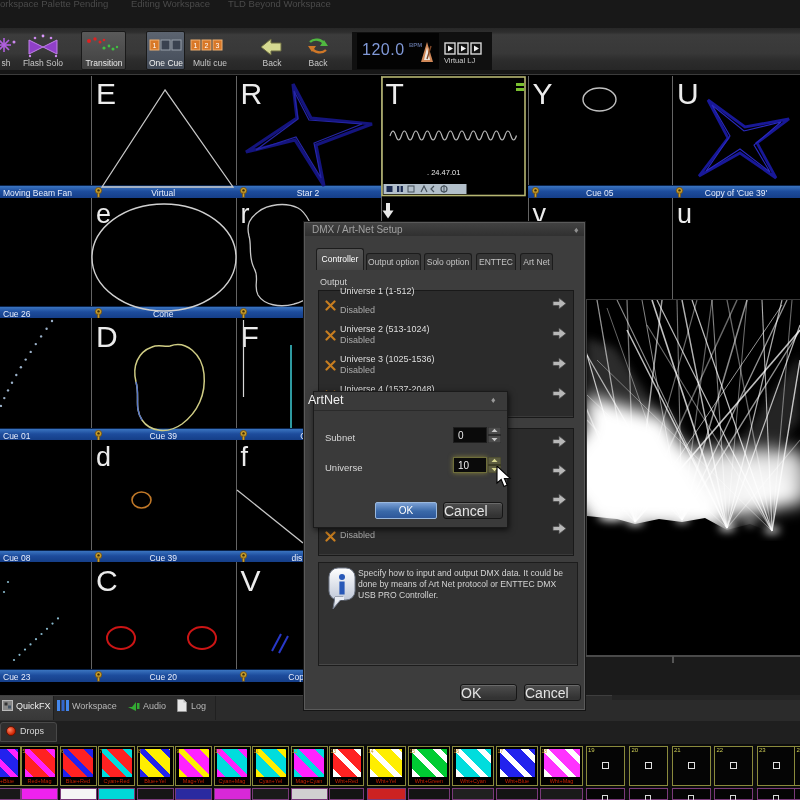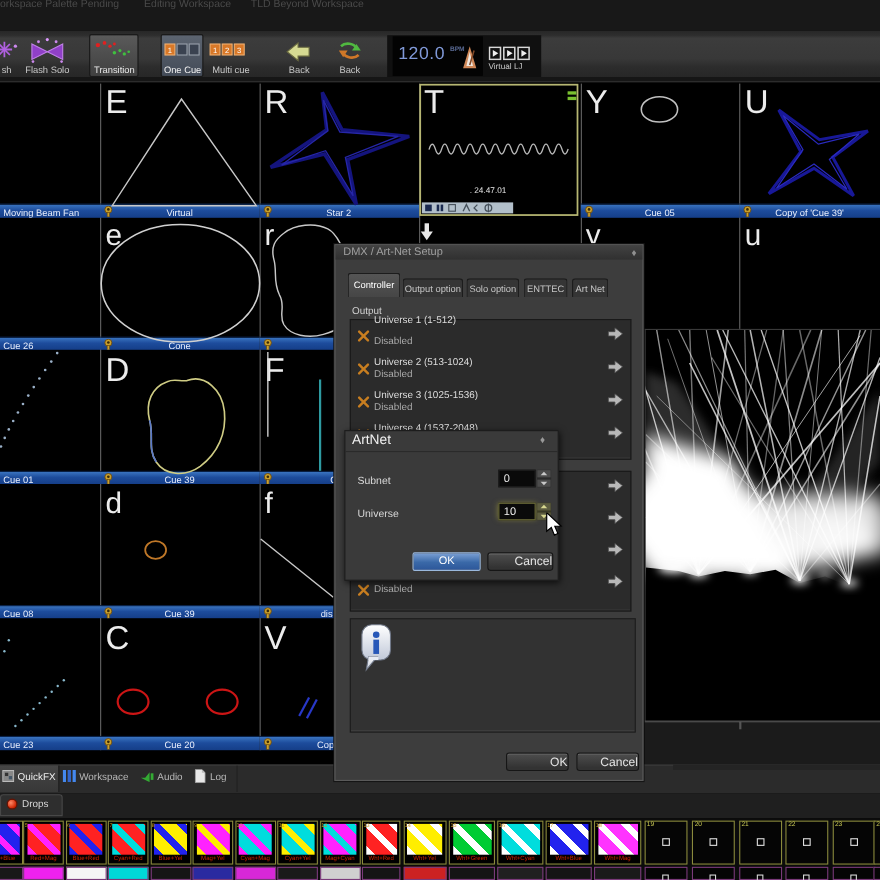--- a/index.html
+++ b/index.html
@@ -9,22 +9,22 @@
 .bar{background:linear-gradient(#3a74c0,#1d4c9c 45%,#153e88);border-top:1px solid #0a2248;
 color:#fff;font-size:8.5px;overflow:hidden;white-space:nowrap}
 .bar .lbl{position:absolute;top:2px;width:100%;text-align:center;color:#e8eefc}
 .bar .lbl.left{text-align:left;left:3px}
 .key{position:absolute;left:3px;top:1px}
 .ltr{color:#ececec;font-size:30px;line-height:1}
 .tbtn{position:absolute;text-align:center;color:#c8c8c8;font-size:8.5px}
 .tab{position:absolute;background:#353535;border:1px solid #1c1c1c;border-bottom:none;
 border-radius:3px 3px 0 0;color:#c4c4c4;font-size:8.5px;text-align:center}
 .dbtn{position:absolute;background:linear-gradient(#4e4e4e,#333 85%);border:1px solid #161616;
-box-shadow:inset 0 1px 0 #6a6a6a;border-radius:3px;color:#e4e4e4;font-size:11px;
-text-align:right;line-height:16px}
+box-shadow:inset 0 1px 0 #6a6a6a;border-radius:3px;color:#e4e4e4;font-size:14px;
+text-align:left;line-height:16px}
 </style></head><body>
 <div id="stage">
 
 <div class="a" style="left:0;top:0;width:800px;height:28px;background:#181818"></div>
 <div class="a" style="left:0;top:-2px;width:800px;height:12px;color:#4a4a4a;font-size:9.5px">
 <span style="position:absolute;left:0">orkspace Palette Pending</span>
 <span style="position:absolute;left:131px">Editing Workspace</span>
 <span style="position:absolute;left:228px">TLD Beyond Workspace</span>
     </div>
 
@@ -512,26 +512,27 @@
  <stop offset="0" stop-color="#ffffff"></stop>
           <stop offset="1" stop-color="#c0c8d8"></stop>
         </linearGradient>
       </defs>
  <rect x="2" y="1" width="26" height="32" rx="9" fill="url(#bub)" stroke="#707888" stroke-width="1"></rect>
  <polygon points="8,30 16,30 6,42" fill="url(#bub)" stroke="#707888" stroke-width="1"></polygon>
  <rect x="8" y="30" width="9" height="3" fill="#e8ecf4"></rect>
  <circle cx="15" cy="10" r="3" fill="#2858b8"></circle>
  <rect x="12.4" y="14.5" width="5.2" height="13" fill="#2858b8"></rect>
 </svg>
+<div class="a" style="z-index:4;left:358px;top:568px;width:220px;color:#d4d4d4;font-size:8.6px;line-height:10.8px;white-space:nowrap">Specify how to input and output DMX data. It could be<br>done by means of Art Net protocol or ENTTEC DMX<br>USB PRO Controller.</div>
 
 <div class="dbtn" style="z-index:4;left:460px;top:684px;width:57px;height:17px">OK</div>
 <div class="dbtn" style="z-index:4;left:524px;top:684px;width:57px;height:17px">Cancel</div>
 
 <div class="a" style="z-index:4;left:313px;top:391px;width:195px;height:137px;background:#3a3a3a;border:1px solid #1a1a1a;box-shadow:1px 2px 6px rgba(0,0,0,0.7);z-index:5"></div>
-<div class="a" style="z-index:4;left:320px;top:393px;color:#f0f0f0;font-size:12.5px;z-index:6">ArtNet</div>
+<div class="a" style="z-index:4;left:308px;top:393px;color:#f0f0f0;font-size:12.5px;z-index:6">ArtNet</div>
 <div class="a" style="z-index:4;left:491px;top:395px;color:#999;font-size:9px;z-index:6">♦</div>
 <div class="a" style="z-index:4;left:314px;top:410px;width:193px;height:1px;background:#2a2a2a;z-index:6"></div>
 <div class="a" style="z-index:4;left:325px;top:432px;color:#d8d8d8;font-size:9.5px;z-index:6">Subnet</div>
 <div class="a" style="z-index:4;left:325px;top:462px;color:#d8d8d8;font-size:9.5px;z-index:6">Universe</div>
 <div class="a" style="z-index:4;left:453px;top:427px;width:34px;height:16px;background:#0a0a0a;border:1px solid #1e1e1e;color:#e8e8e8;font-size:10px;line-height:15px;padding-left:4px;z-index:6">0</div>
 <svg class="a" style="z-index:4;left:488px;top:427px;z-index:6" width="13" height="16" viewBox="0 0 13 16">
  <rect x="0" y="0" width="13" height="7.5" fill="#4c4c4c" stroke="#262626" stroke-width="0.8"></rect>
  <rect x="0" y="8.5" width="13" height="7.5" fill="#4c4c4c" stroke="#262626" stroke-width="0.8"></rect>
  <polygon points="3.5,5 9.5,5 6.5,1.8" fill="#c8c8c8"></polygon>
  <polygon points="3.5,11 9.5,11 6.5,14.2" fill="#c8c8c8"></polygon>

